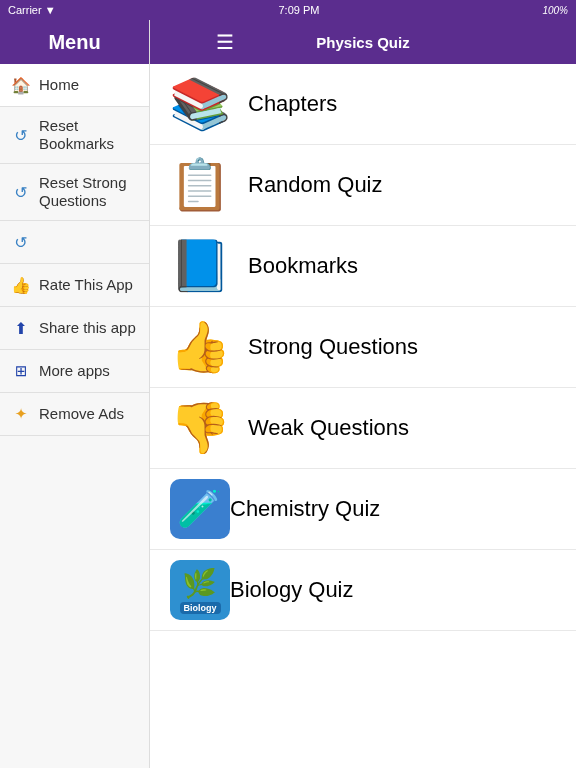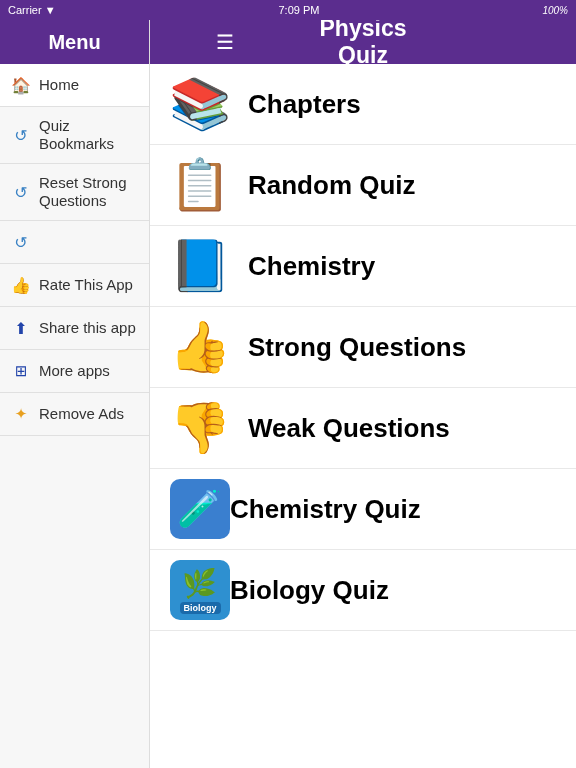--- a/index.html
+++ b/index.html
@@ -23,21 +23,21 @@
 
     
     .nav-bar {
       height: 44px;
       background: #5b2d8e;
       display: flex;
       align-items: center;
       flex-shrink: 0;
     }
     .nav-bar-sidebar { width: 150px; display: flex; align-items: center; justify-content: center; }
-    .nav-bar-title { flex: 1; text-align: center; color: #fff; font-size: 23px; font-weight: 600; }
+    .nav-bar-title { flex: 1; text-align: center; color: #fff; font-size: 15px; font-weight: 600; }
     .hamburger-icon { color: #fff; font-size: 20px; cursor: pointer; padding: 0 14px; }
 
     
     .main { display: flex; flex: 1; overflow: hidden; }
 
     
     .sidebar {
       width: 150px;
       background: #f7f7f7;
       border-right: 1px solid #ddd;
@@ -88,22 +88,22 @@
       margin-right: 18px;
       flex-shrink: 0;
       display: flex;
       align-items: center;
       justify-content: center;
       font-size: 48px;
       border-radius: 10px;
       overflow: hidden;
     }
     .content-label {
-      font-size: 26px;
-      font-weight: 700;
+      font-size: 22px;
+      font-weight: 400;
       color: #000;
     }
 
     
     .icon-home { color: #c8881a; font-size: 16px; }
 
     
     .books-icon { background: transparent; }
     .clipboard-icon { background: transparent; }
     .bookmark-icon { background: transparent; }
@@ -127,21 +127,21 @@
       <span>Menu</span>
     </div>
 
     <div id="sidebar-items">
         <div class="sidebar-item active">
           <span class="sidebar-item-icon icon-home">🏠</span>
           <span class="sidebar-item-label">Home</span>
         </div>
         <div class="sidebar-item">
           <span class="sidebar-item-icon" style="color:#3a82c4;font-size:16px;">↺</span>
-          <span class="sidebar-item-label">Quiz Bookmarks</span>
+          <span class="sidebar-item-label">Reset Bookmarks</span>
         </div>
         <div class="sidebar-item">
           <span class="sidebar-item-icon" style="color:#3a82c4;font-size:16px;">↺</span>
           <span class="sidebar-item-label">Reset Strong Questions</span>
         </div>
         <div class="sidebar-item">
           <span class="sidebar-item-icon" style="color:#3a82c4;font-size:16px;">↺</span>
         </div>
         <div class="sidebar-item">
           <span class="sidebar-item-icon" style="color:#2244aa;font-size:16px;">👍</span>
@@ -175,21 +175,21 @@
         <div class="content-item">
           <div class="content-icon books-icon" style="font-size:50px;">📚</div>
           <span class="content-label">Chapters</span>
         </div>
         <div class="content-item">
           <div class="content-icon clipboard-icon" style="font-size:50px;">📋</div>
           <span class="content-label">Random Quiz</span>
         </div>
         <div class="content-item">
           <div class="content-icon bookmark-icon" style="font-size:50px;">📘</div>
-          <span class="content-label">Chemistry</span>
+          <span class="content-label">Bookmarks</span>
         </div>
         <div class="content-item">
           <div class="content-icon" style="font-size:50px;color:#2a4ec4;">👍</div>
           <span class="content-label">Strong Questions</span>
         </div>
         <div class="content-item">
           <div class="content-icon" style="font-size:50px;color:#1a2a6e;">👎</div>
           <span class="content-label">Weak Questions</span>
         </div>
         <div class="content-item">

